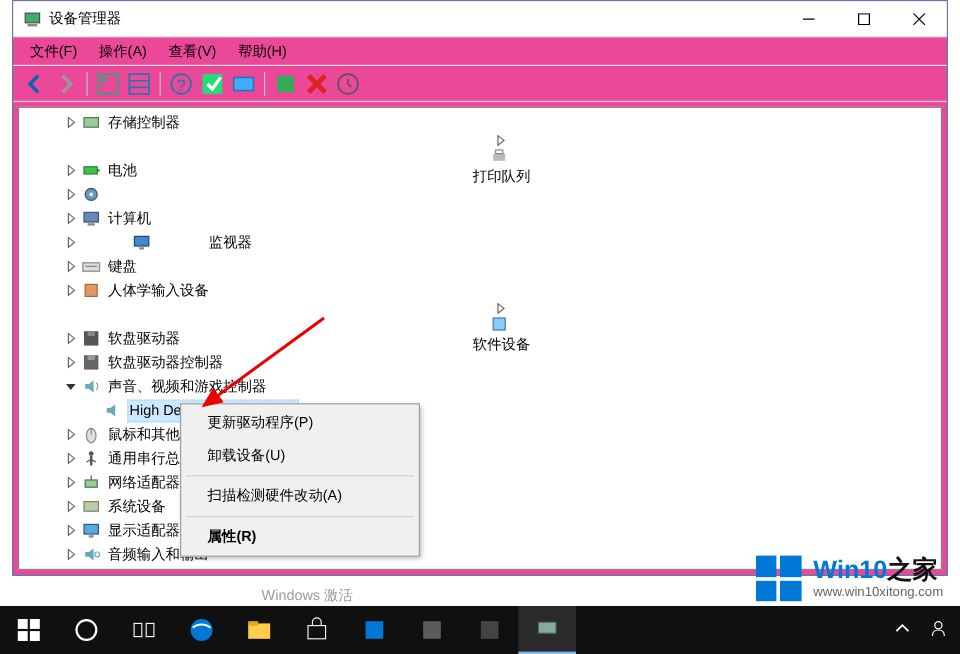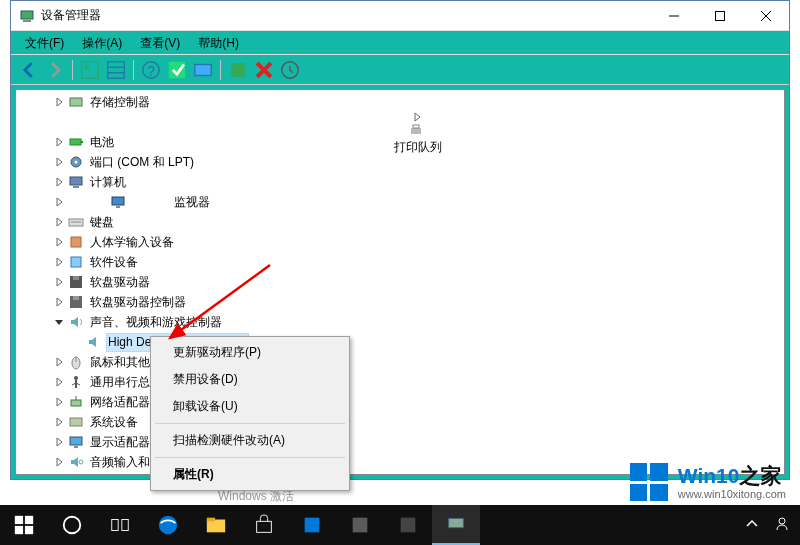--- a/index.html
+++ b/index.html
@@ -1,17 +1,17 @@
 <!DOCTYPE html>
 <html><head>
 <meta charset="utf-8">
 <style>
   * { box-sizing: border-box; margin: 0; padding: 0; }
   body { font-family: "Microsoft YaHei", "Segoe UI", Tahoma, sans-serif; font-size: 12px; background: #fff; width: 800px; height: 545px; overflow: hidden; position: relative; }
-  .window { position: absolute; left: 10px; top: 0; width: 780px; height: 480px; background: #14b8a6; border: 1px solid #5a7ea8; display: flex; flex-direction: column; }
+  .window { position: absolute; left: 10px; top: 0; width: 780px; height: 480px; background: #ec4899; border: 1px solid #5a7ea8; display: flex; flex-direction: column; }
   .titlebar { height: 30px; background: #fff; display: flex; align-items: center; padding: 0 0 0 8px; border-bottom: 1px solid #e0e0e0; }
   .titlebar .icon { width: 16px; height: 16px; margin-right: 6px; }
   .titlebar .title { flex: 1; font-size: 12px; }
   .winbtns { display: flex; }
   .winbtn { width: 46px; height: 30px; display: flex; align-items: center; justify-content: center; }
   .winbtn svg { width: 10px; height: 10px; }
   .menubar { height: 24px; display: flex; align-items: flex-end; padding: 0 6px; border-bottom: 1px solid #e0e0e0; gap: 2px; }
   .menubar span { padding: 2px 8px; }
   .toolbar { height: 30px; display: flex; align-items: center; padding: 0 6px; border-bottom: 1px solid #d0d0d0; gap: 2px; }
   .tbtn { width: 24px; height: 24px; display: flex; align-items: center; justify-content: center; border: 1px solid transparent; }
@@ -193,21 +193,20 @@
             <svg width="10" height="10" viewBox="0 0 10 10">
               <path d="M3 1l5 4-5 4z" fill="none" stroke="#666"></path>
             </svg>
           </span>
           <span class="treeicon">
             <svg viewBox="0 0 16 16" width="16" height="16">
               <circle cx="8" cy="8" r="5" fill="#69b" stroke="#357"></circle>
               <circle cx="8" cy="8" r="1.5" fill="#fff"></circle>
             </svg>
           </span>
-          <span class="label">端口 (COM 和 LPT)</span>
         </div>
         <div class="node" style="padding-left: 36px;">
           <span class="expander">
             <svg width="10" height="10" viewBox="0 0 10 10">
               <path d="M3 1l5 4-5 4z" fill="none" stroke="#666"></path>
             </svg>
           </span>
           <span class="treeicon">
             <svg viewBox="0 0 16 16" width="16" height="16">
               <rect x="2" y="3" width="12" height="8" fill="#68b" stroke="#357"></rect>
@@ -250,21 +249,21 @@
               <path d="M3 1l5 4-5 4z" fill="none" stroke="#666"></path>
             </svg>
           </span>
           <span class="treeicon">
             <svg viewBox="0 0 16 16" width="16" height="16">
               <rect x="3" y="3" width="10" height="10" fill="#d96" stroke="#a63"></rect>
             </svg>
           </span>
           <span class="label">人体学输入设备</span>
         </div>
-        <div class="node" style="padding-left: 36px;">
+        <div class="node" style="padding-left: 36px; flex-direction: column;">
           <span class="expander">
             <svg width="10" height="10" viewBox="0 0 10 10">
               <path d="M3 1l5 4-5 4z" fill="none" stroke="#666"></path>
             </svg>
           </span>
           <span class="treeicon">
             <svg viewBox="0 0 16 16" width="16" height="16">
               <rect x="3" y="3" width="10" height="10" fill="#8cf" stroke="#47a"></rect>
             </svg>
           </span>
@@ -405,21 +404,20 @@
             </svg>
           </span>
           <span class="label">音频输入和输出</span>
         </div>
       </div>
   </div>
 </div>
 
 <div class="context-menu" id="cmenu">
     <div class="cm-item">更新驱动程序(P)</div>
-    <div class="cm-item">禁用设备(D)</div>
     <div class="cm-item">卸载设备(U)</div>
     <div class="cm-sep"></div>
     <div class="cm-item">扫描检测硬件改动(A)</div>
     <div class="cm-sep"></div>
     <div class="cm-item" style="font-weight: 600;">属性(R)</div>
   </div>
 
 <svg class="arrow" style="left:160px; top:260px;" width="120" height="90">
   <defs>
       <marker id="ah" markerWidth="8" markerHeight="8" refX="6" refY="3" orient="auto">

